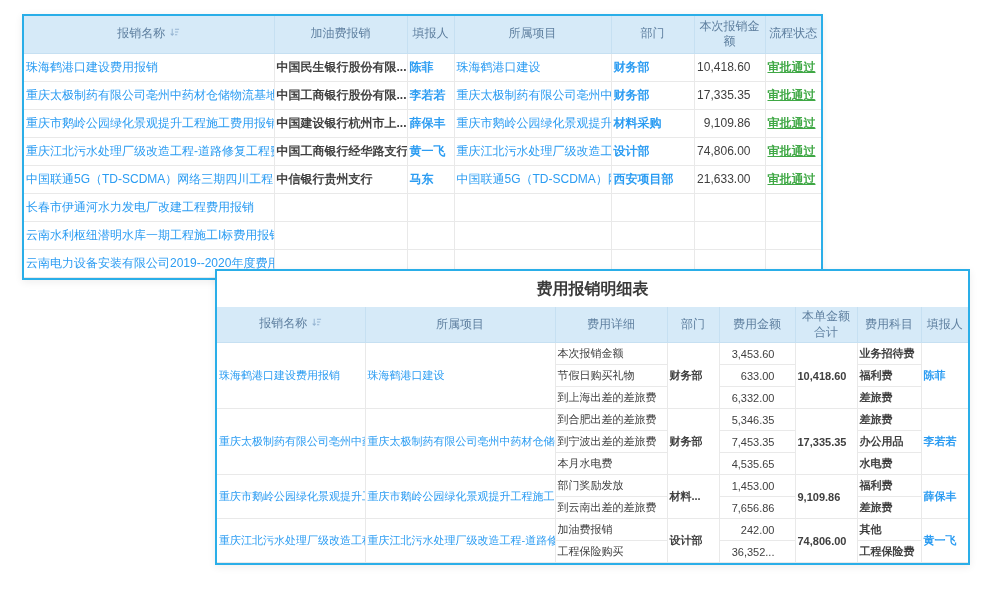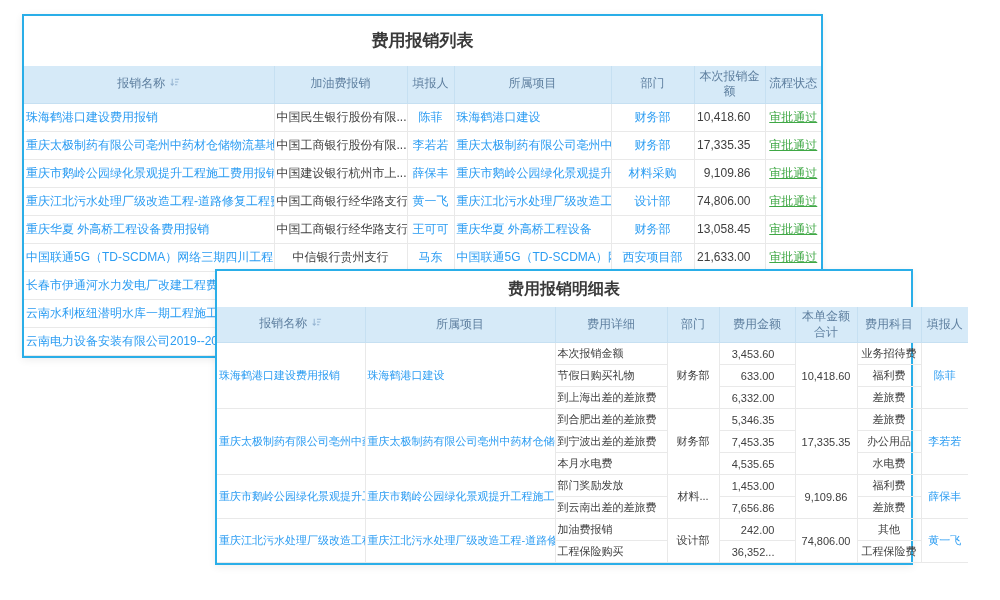--- a/index.html
+++ b/index.html
@@ -15,21 +15,21 @@
     width:1000px;height:600px;position:relative;overflow:hidden;
     background:#ffffff;
     font-family:"Liberation Sans","DejaVu Sans",sans-serif;
   }
   .panel{
     position:absolute;background:#ffffff;
     border:2px solid var(--accent);
     box-shadow:0 2px 8px rgba(0,0,0,0.07);
   }
   #list-panel{left:22px;top:14px;width:801px;}
-  #detail-panel{left:215px;top:269px;width:698px;}
+  #detail-panel{left:215px;top:269px;width:755px;}
   .panel-title{text-align:center;font-weight:bold;color:#3a3a3a;}
   #list-panel .panel-title{height:50px;line-height:50px;font-size:17px;}
   #detail-panel .panel-title{height:36px;line-height:36px;font-size:16px;}
   table{width:100%;border-collapse:collapse;table-layout:fixed;}
   th{
     background:var(--header-bg);color:var(--header-fg);
     font-weight:normal;font-size:12px;line-height:1.3;
     border:1px solid #c6e0f2;border-top:none;padding:2px;
     text-align:center;
   }
@@ -38,33 +38,32 @@
     border:1px solid #e9e9e9;font-size:12px;color:#404040;
     white-space:nowrap;overflow:hidden;padding:0 2px;
     vertical-align:middle;
   }
   #detail-panel td{font-size:11px;}
   td.fc{border-left:none;} td.lc{border-right:none;}
   #list-panel thead tr{height:37px;}
   #list-panel tbody tr{height:28px;}
   #detail-panel thead tr{height:32px;}
   #detail-panel tbody tr{height:22px;}
-  .t-left{text-align:left;} .t-center{text-align:center;} .t-right{text-align:right;}
+  .t-left{text-align:left;} .t-center{font-weight:bold;} .t-right{text-align:right;}
   .pad{padding-left:2px;}
   .amt1{padding-right:14px;}
   .amt2{padding-right:20px;}
   .link{color:var(--link);}
   .status{color:var(--status-green);text-decoration:underline;margin-top:24px;}
   .sort-icon{margin-left:4px;display:inline-block;vertical-align:-1px;}
 </style>
 </head>
 <body>
 
 <div class="panel" id="list-panel">
-  <div class="panel-title">费用报销列表</div>
   <table id="list-table">
     <colgroup>
       <col style="width:250px">
         <col style="width:133px">
         <col style="width:47px">
       <col style="width:157px">
         <col style="width:83px">
         <col style="width:71px">
         <col style="width:56px">
     </colgroup>
@@ -110,29 +109,20 @@
           <td class="t-right amt1">9,109.86</td>
           <td class="t-center status lc">审批通过</td>
         </tr>
         <tr>
           <td class="t-left link pad fc">重庆江北污水处理厂级改造工程-道路修复工程费用...</td>
           <td class="t-center">中国工商银行经华路支行</td>
           <td class="t-center link">黄一飞</td>
           <td class="t-left link pad">重庆江北污水处理厂级改造工...</td>
           <td class="t-center link">设计部</td>
           <td class="t-right amt1">74,806.00</td>
-          <td class="t-center status lc">审批通过</td>
-        </tr>
-        <tr>
-          <td class="t-left link pad fc">重庆华夏 外高桥工程设备费用报销</td>
-          <td class="t-center">中国工商银行经华路支行</td>
-          <td class="t-center link">王可可</td>
-          <td class="t-left link pad">重庆华夏 外高桥工程设备</td>
-          <td class="t-center link">财务部</td>
-          <td class="t-right amt1">13,058.45</td>
           <td class="t-center status lc">审批通过</td>
         </tr>
         <tr>
           <td class="t-left link pad fc">中国联通5G（TD-SCDMA）网络三期四川工程费...</td>
           <td class="t-center">中信银行贵州支行</td>
           <td class="t-center link">马东</td>
           <td class="t-left link pad">中国联通5G（TD-SCDMA）网...</td>
           <td class="t-center link">西安项目部</td>
           <td class="t-right amt1">21,633.00</td>
           <td class="t-center status lc">审批通过</td>

